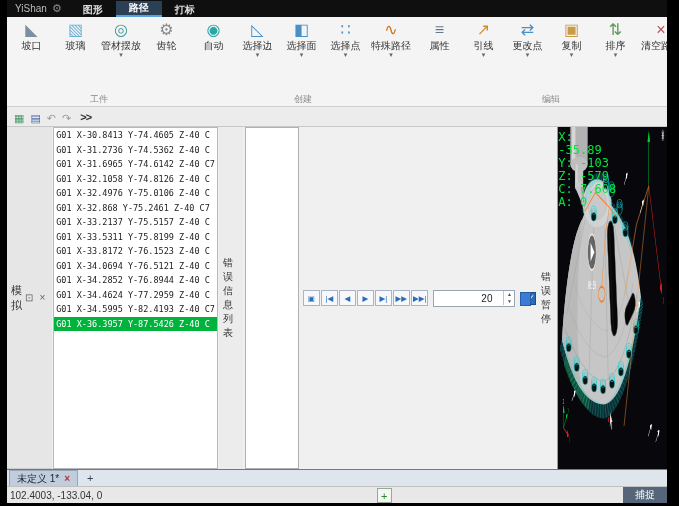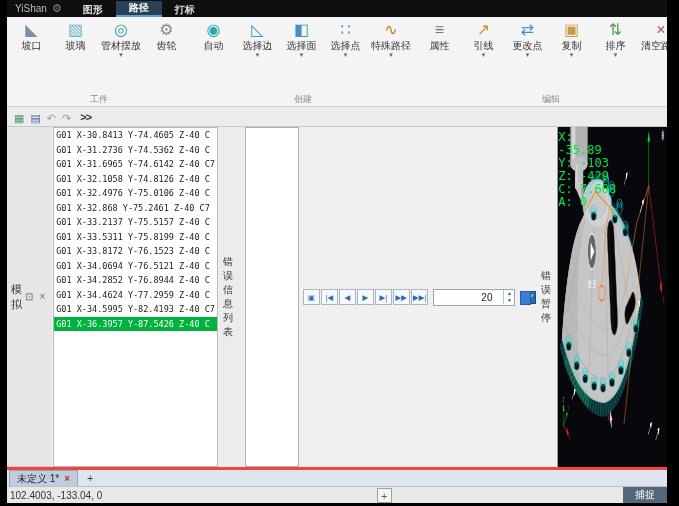--- a/index.html
+++ b/index.html
@@ -53,21 +53,21 @@
   .slider .handle{position:absolute;left:32%;top:2px;width:9px;height:12px;background:#3a7bd5;border:1px solid #2a5ba5;}
   .pauserow{flex:0 0 18px;display:flex;align-items:center;gap:5px;padding:0 3px;font-size:10px;color:#333;}
   .cb{width:11px;height:11px;background:#2b6cb8;border:1px solid #1a4a88;color:#fff;font-size:9px;line-height:11px;text-align:center;}
 
   
   .viewport{flex:1;position:relative;background:#07070c;min-width:0;overflow:hidden;}
   .scene{position:absolute;inset:0;width:100%;height:100%;display:block;}
   .readout{position:absolute;top:4px;right:46px;font-family:"DejaVu Sans Mono",monospace;font-size:12px;color:#00e63e;line-height:13px;}
 
   
-  .doctabs{flex:0 0 16px;background:#dfe5ec;display:flex;align-items:stretch;border-top:3px solid #ef4444;padding-left:2px;gap:3px;}
+  .doctabs{flex:0 0 16px;background:#dfe5ec;display:flex;align-items:stretch;border-top:1px solid #ef4444;padding-left:2px;gap:3px;}
   .dtab{display:flex;align-items:center;gap:5px;background:#bfcddd;border:1px solid #98a8ba;border-bottom:none;padding:0 7px;font-size:10px;color:#223;}
   .dclose{color:#c03030;font-weight:bold;font-size:10px;cursor:default;}
   .dadd{display:flex;align-items:center;padding:0 6px;font-size:11px;color:#345;cursor:default;}
   .status{flex:0 0 16px;background:#e8e8e8;display:flex;align-items:center;font-size:10px;color:#333;position:relative;border-top:1px solid #c0c0c0;}
   .scoords{padding-left:3px;}
   .splus{position:absolute;left:56%;top:1px;width:13px;height:13px;border:1px solid #98a898;color:#2a8a2a;display:flex;align-items:center;justify-content:center;font-size:11px;background:#f4f6f4;}
   .ssnap{margin-left:auto;height:100%;display:flex;align-items:center;padding:0 12px;background:#55657a;color:#fff;}
   svg text{font-family:"DejaVu Sans Mono",monospace;}
 </style>
 </head>
@@ -365,21 +365,21 @@
           <g>
             <circle cx="152" cy="134" r="19" fill="rgba(25,25,25,0.55)" stroke="#e8e8e8" stroke-width="2"></circle>
             <polygon points="146,124 146,144 163,134" fill="#fff"></polygon>
             <text x="152" y="173" text-anchor="middle" font-size="12" fill="#fff">00:59</text>
           </g>
         </svg>
 
         <div class="readout" style="color: rgb(0, 230, 62);">
             <div class="roline">X: -35.89</div>
             <div class="roline">Y: -103</div>
-            <div class="roline">Z: -429</div>
+            <div class="roline">Z: -579</div>
             <div class="roline">C: 7.608</div>
             <div class="roline">A: 0</div>
           </div>
       </div>
     </div>
 
     <div class="doctabs">
       <div class="dtab">
         <span>未定义 1*</span>
         <span class="dclose">×</span>

